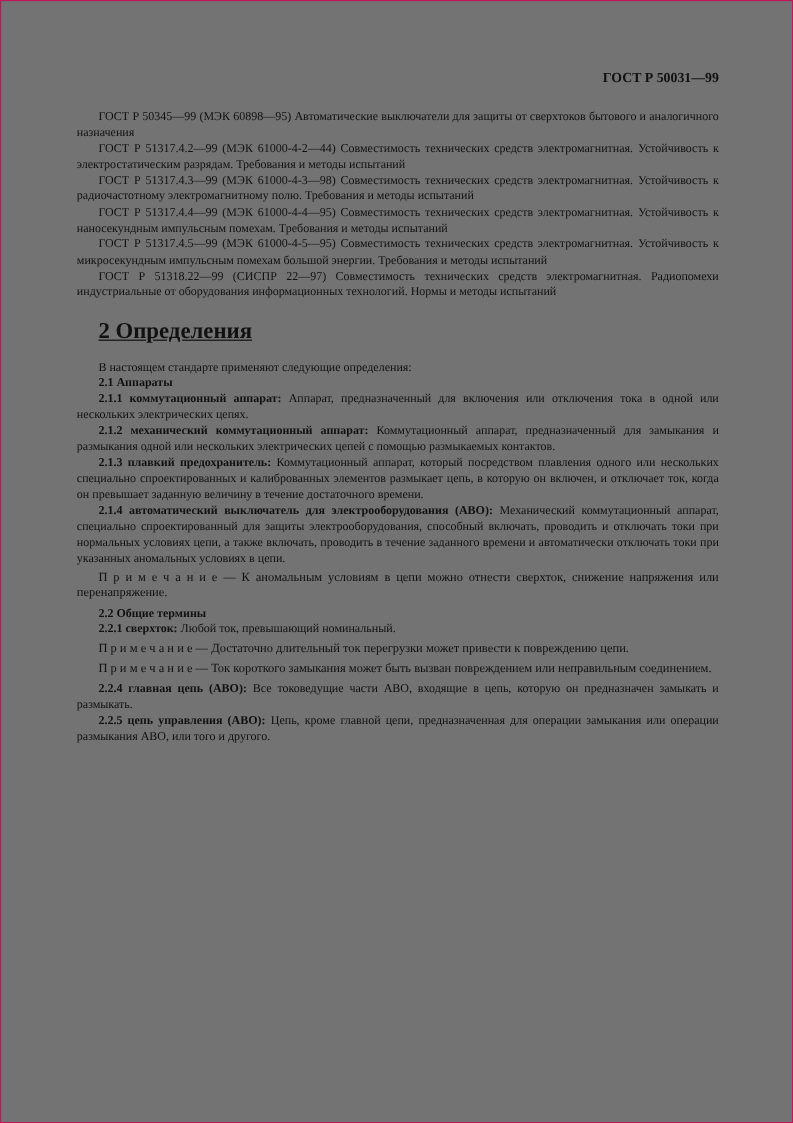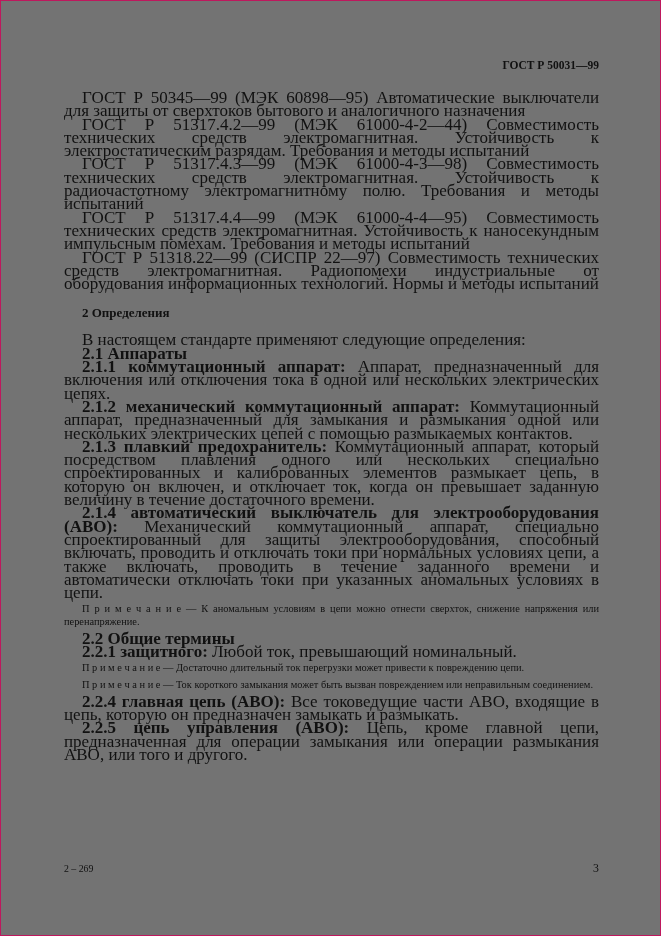--- a/index.html
+++ b/index.html
@@ -16,31 +16,32 @@
     overflow: hidden;
   }
   .page-header {
     text-align: right;
     font-weight: bold;
     font-size: 11.5px;
     margin-bottom: 20px;
   }
   .body p {
     margin: 0;
-    font-size: 17px;
+    font-size: 10px;
     line-height: 13.3px;
     text-align: justify;
     text-indent: 18px;
   }
   .body p.subhead { font-weight: bold; }
   .section-title {
-    font-size: 13px;
+    font-size: 19px;
     font-weight: bold;
     margin: 15px 0 12px 0;
     padding-left: 18px;
+    text-decoration: underline;
   }
   .body p.note {
     font-size: 10.4px;
     line-height: 12.2px;
     margin: 4px 0;
   }
   .body b { font-weight: bold; }
   .page-footer {
     position: absolute;
     left: 63px;
@@ -61,46 +62,43 @@
   <div class="page-header">
     <span>ГОСТ Р 50031—99</span>
   </div>
 
   <div class="body">
 
     <p>ГОСТ Р 50345—99 (МЭК 60898—95) Автоматические выключатели для защиты от сверхтоков бытового и аналогичного назначения</p>
     <p>ГОСТ Р 51317.4.2—99 (МЭК 61000-4-2—44) Совместимость технических средств электромагнитная. Устойчивость к электростатическим разрядам. Требования и методы испытаний</p>
     <p>ГОСТ Р 51317.4.3—99 (МЭК 61000-4-3—98) Совместимость технических средств электромагнитная. Устойчивость к радиочастотному электромагнитному полю. Требования и методы испытаний</p>
     <p>ГОСТ Р 51317.4.4—99 (МЭК 61000-4-4—95) Совместимость технических средств электромагнитная. Устойчивость к наносекундным импульсным помехам. Требования и методы испытаний</p>
+    <p>ГОСТ Р 51317.4.5—99 (МЭК 61000-4-5—95) Совместимость технических средств электромагнитная. Устойчивость к микросекундным импульсным помехам большой энергии. Требования и методы испытаний</p>
     <p>ГОСТ Р 51318.22—99 (СИСПР 22—97) Совместимость технических средств электромагнитная. Радиопомехи индустриальные от оборудования информационных технологий. Нормы и методы испытаний</p>
 
     <div class="section-title">2 Определения</div>
 
     <p>В настоящем стандарте применяют следующие определения:</p>
     <p class="subhead">2.1 Аппараты</p>
 
     <p><b>2.1.1 коммутационный аппарат:</b><span> Аппарат, предназначенный для включения или отключения тока в одной или нескольких электрических цепях.</span></p>
     <p><b>2.1.2 механический коммутационный аппарат:</b><span> Коммутационный аппарат, предназначенный для замыкания и размыкания одной или нескольких электрических цепей с помощью размыкаемых контактов.</span></p>
     <p><b>2.1.3 плавкий предохранитель:</b><span> Коммутационный аппарат, который посредством плавления одного или нескольких специально спроектированных и калиброванных элементов размыкает цепь, в которую он включен, и отключает ток, когда он превышает заданную величину в течение достаточного времени.</span></p>
     <p><b>2.1.4 автоматический выключатель для электрооборудования (АВО):</b><span> Механический коммутационный аппарат, специально спроектированный для защиты электрооборудования, способный включать, проводить и отключать токи при нормальных условиях цепи, а также включать, проводить в течение заданного времени и автоматически отключать токи при указанных аномальных условиях в цепи.</span></p>
 
     <p class="note">П р и м е ч а н и е — К аномальным условиям в цепи можно отнести сверхток, снижение напряжения или перенапряжение.</p>
 
     <p class="subhead">2.2 Общие термины</p>
 
-    <p><b>2.2.1 защитного:</b><span> Любой ток, превышающий номинальный.</span></p>
+    <p><b>2.2.1 сверхток:</b><span> Любой ток, превышающий номинальный.</span></p>
 
     <p class="note">П р и м е ч а н и е — Достаточно длительный ток перегрузки может привести к повреждению цепи.</p>
 
 
     <p class="note">П р и м е ч а н и е — Ток короткого замыкания может быть вызван повреждением или неправильным соединением.</p>
 
     <p><b>2.2.4 главная цепь (АВО):</b><span> Все токоведущие части АВО, входящие в цепь, которую он предназначен замыкать и размыкать.</span></p>
     <p><b>2.2.5 цепь управления (АВО):</b><span> Цепь, кроме главной цепи, предназначенная для операции замыкания или операции размыкания АВО, или того и другого.</span></p>
 
   </div>
 
-  <div class="page-footer">
-    <span class="sig">2 – 269</span>
-    <span class="pagenum">3</span>
-  </div>
 
 </div>
 
 </body></html>

